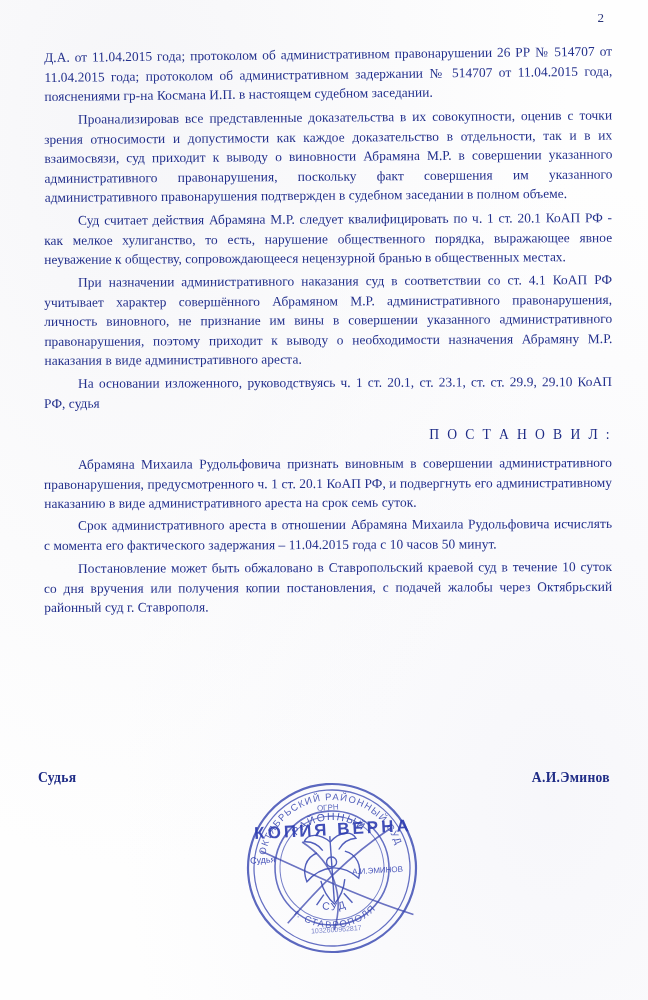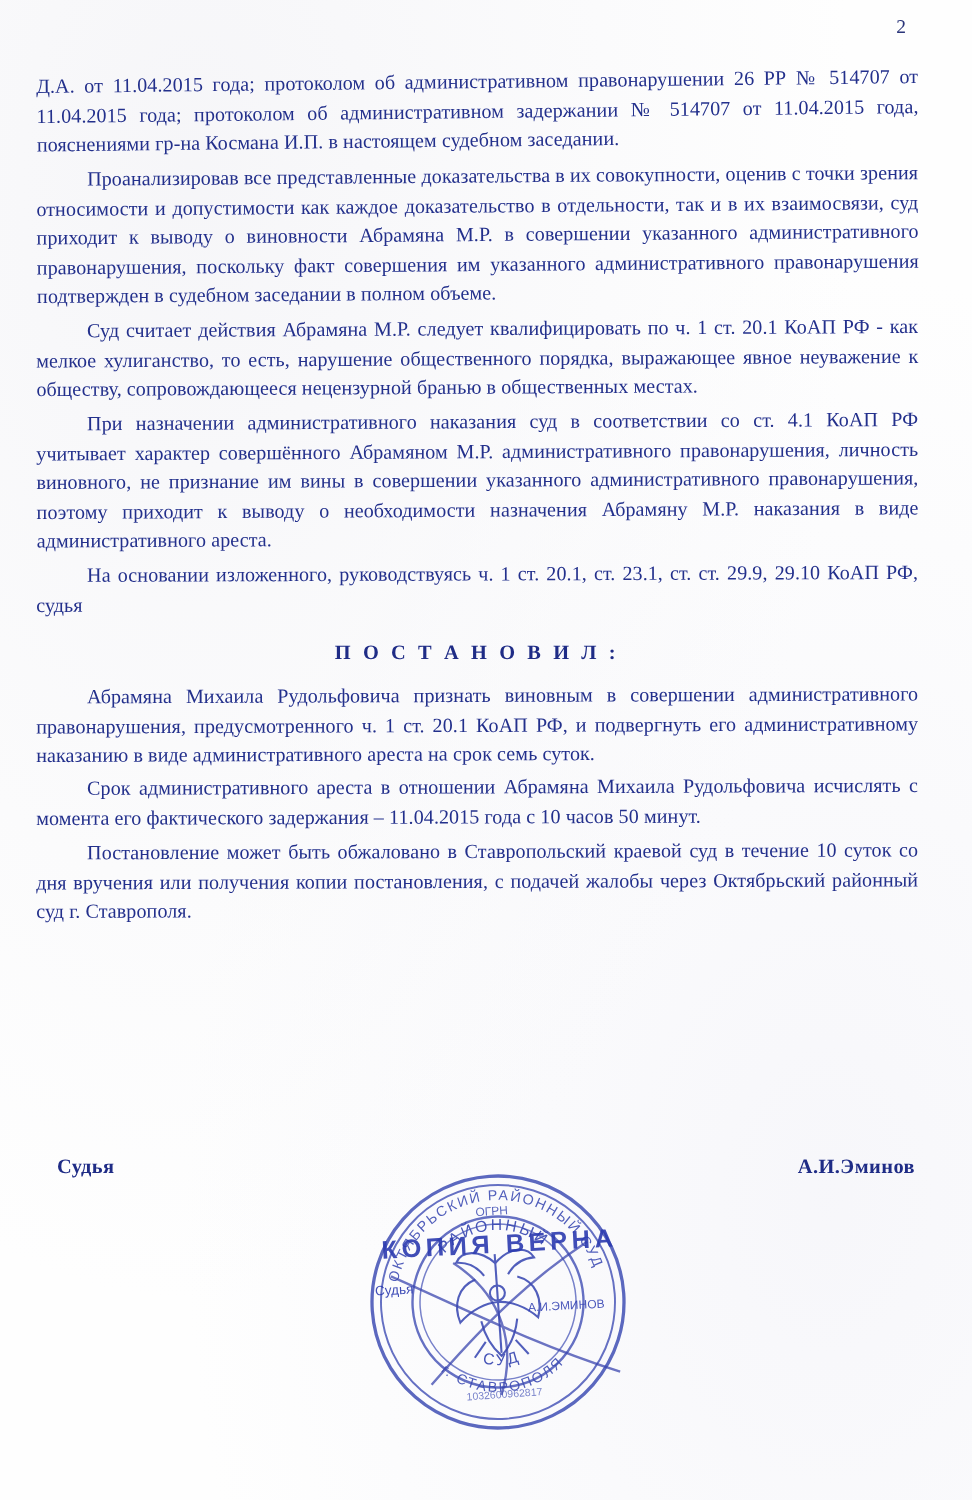--- a/index.html
+++ b/index.html
@@ -26,21 +26,21 @@
   .page-number {
     position: absolute;
     top: 10px;
     right: 44px;
     font-size: 13px;
     color: #2a357a;
     font-family: "Liberation Serif", serif;
   }
   .content {
     position: absolute;
-    left: 24px;
+    left: 44px;
     right: 36px;
     top: 48px;
   }
   p {
     margin: 0 0 2px 0;
     text-align: justify;
     text-justify: inter-word;
     font-size: 13.4px;
     line-height: 19.6px;
     color: #23308c;
@@ -51,22 +51,22 @@
   }
   p.block {
     margin-bottom: 3px;
   }
   .rot-a { transform: rotate(-0.65deg); transform-origin: left top; }
   .rot-b { transform: rotate(-0.45deg); transform-origin: left top; }
   .rot-c { transform: rotate(-0.3deg); transform-origin: left top; }
   .rot-d { transform: rotate(-0.2deg); transform-origin: left top; }
   .ruling {
     margin: 14px 0 12px 0;
-    text-align: center;
-    font-weight: bold;
+    text-align: right;
+    font-weight: normal;
     font-size: 13.6px;
     letter-spacing: 2.4px;
     color: #1f2c86;
   }
   .sign-row {
     position: absolute;
     left: 38px;
     right: 38px;
     top: 770px;
     display: flex;

